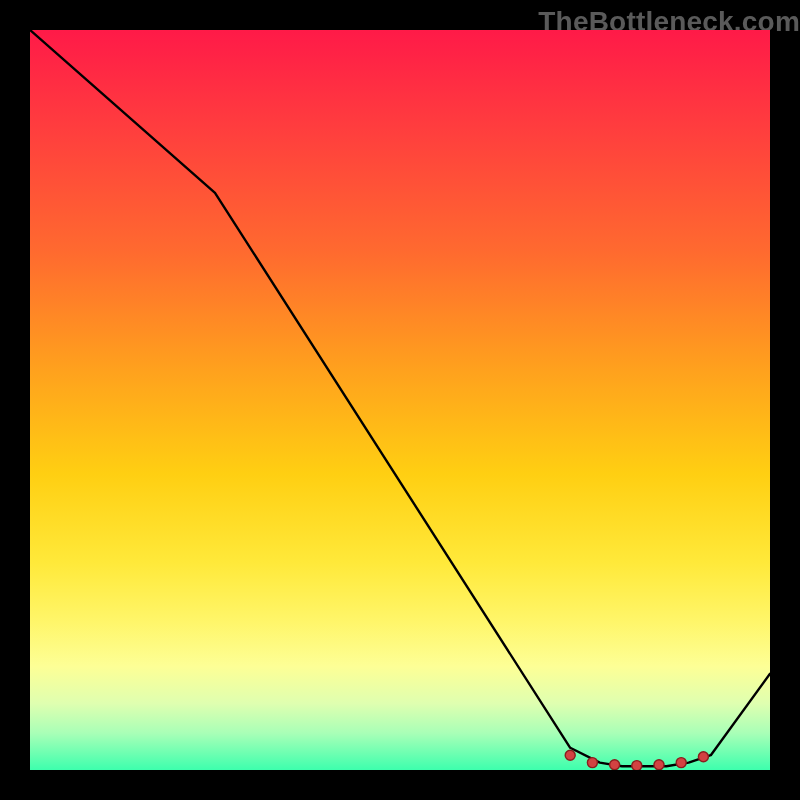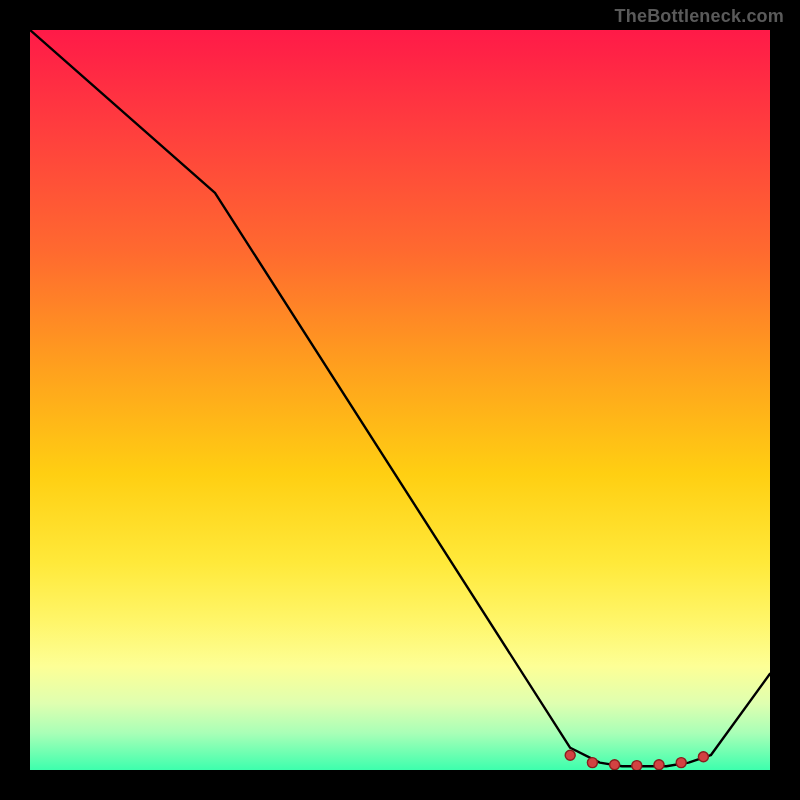--- a/index.html
+++ b/index.html
@@ -13,23 +13,23 @@
   }
   .frame {
     position: relative;
     width: 800px;
     height: 800px;
     background: #000;
   }
   .watermark {
     position: absolute;
     top: 6px;
-    right: 16px;
+    right: 0;
     color: #5a5a5a;
-    font-size: 18px;
+    font-size: 28px;
     font-weight: 600;
     letter-spacing: 0.2px;
     user-select: none;
   }
   .plot {
     position: absolute;
     left: 30px;
     top: 30px;
     width: 740px;
     height: 740px;

